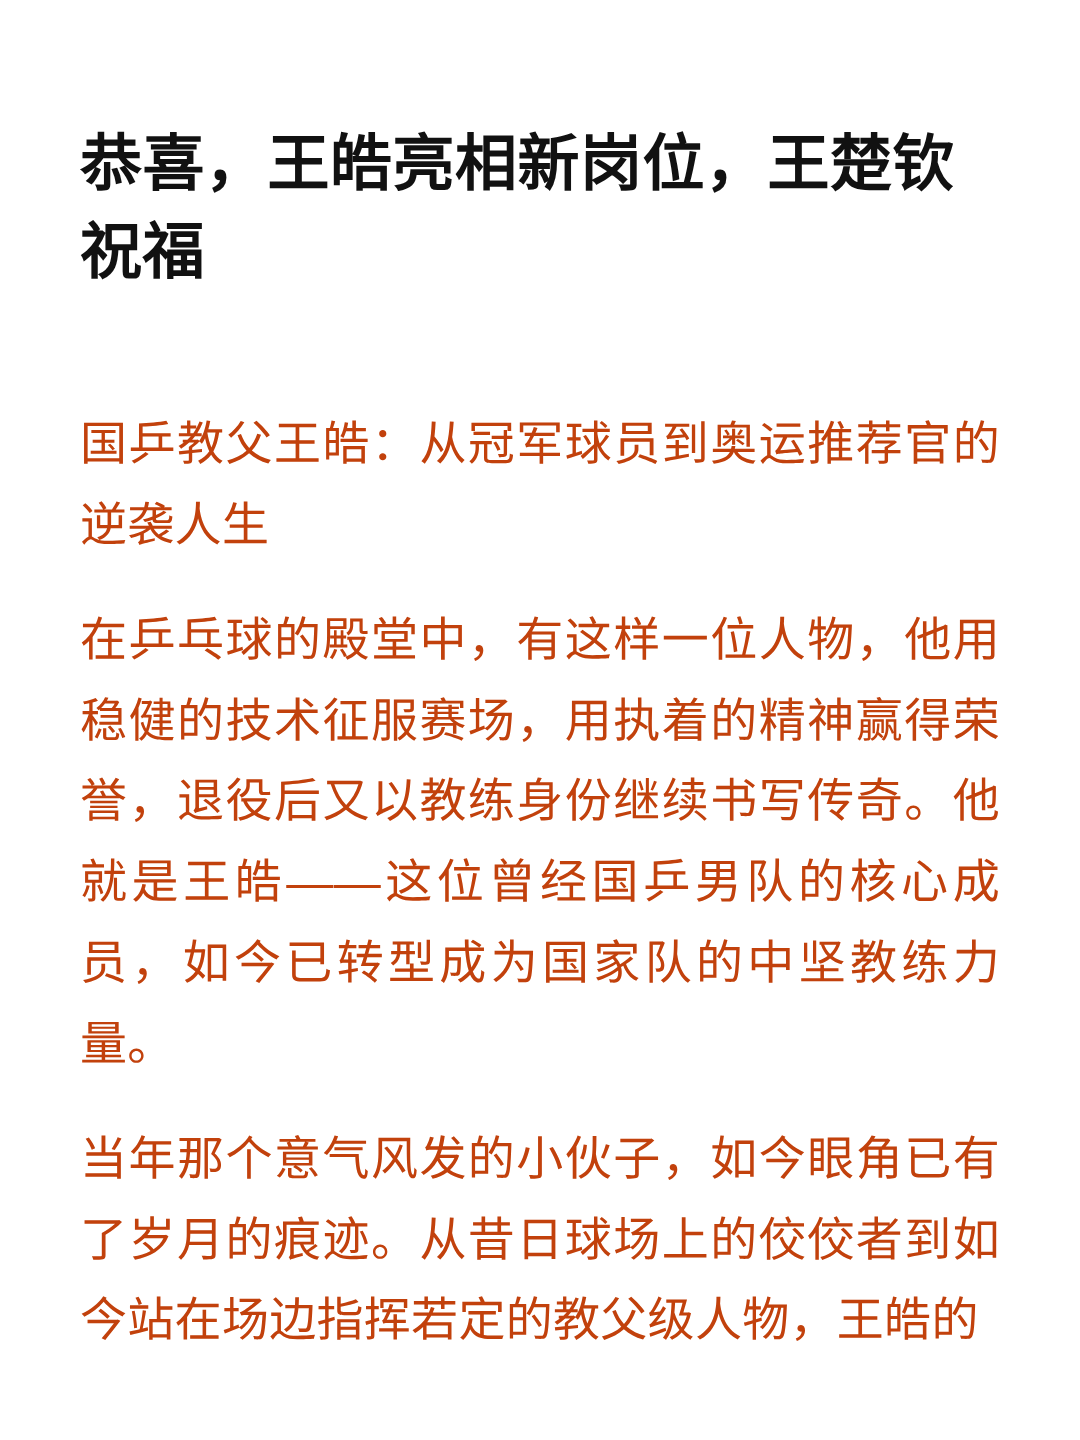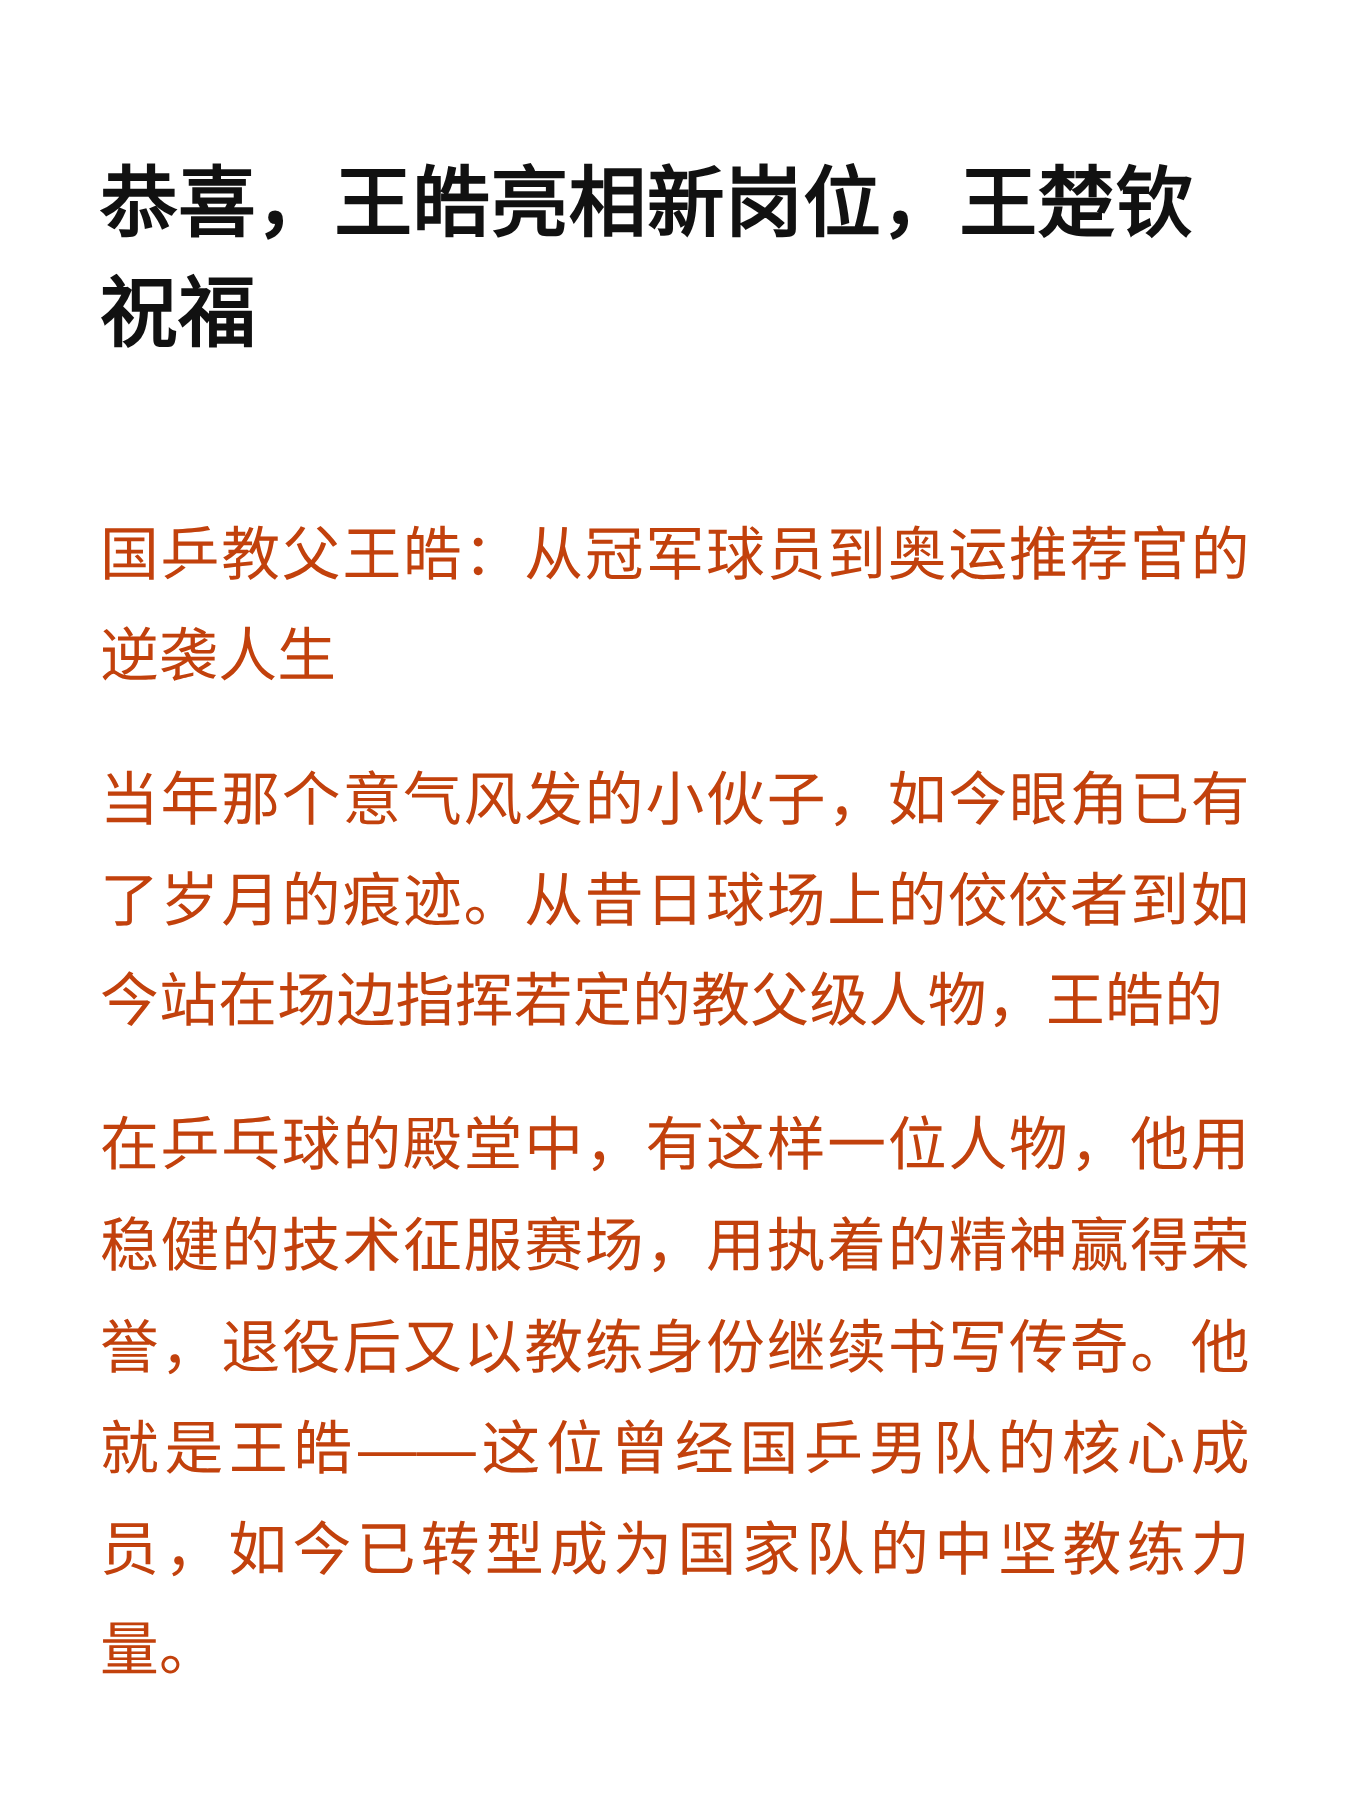--- a/index.html
+++ b/index.html
@@ -52,17 +52,17 @@
 </style>
 </head>
 <body>
 
 <div class="page">
 
   <h1 class="article-title">恭喜，王皓亮相新岗位，王楚钦祝福</h1>
 
   <div class="body-block">
     <p class="para">国乒教父王皓：从冠军球员到奥运推荐官的逆袭人生</p>
+    <p class="para">在乒乓球的殿堂中，有这样一位人物，他用稳健的技术征服赛场，用执着的精神赢得荣誉，退役后又以教练身份继续书写传奇。他就是王皓——这位曾经国乒男队的核心成员，如今已转型成为国家队的中坚教练力量。</p>
     <p class="para">当年那个意气风发的小伙子，如今眼角已有了岁月的痕迹。从昔日球场上的佼佼者到如今站在场边指挥若定的教父级人物，王皓的</p>
-    <p class="para">在乒乓球的殿堂中，有这样一位人物，他用稳健的技术征服赛场，用执着的精神赢得荣誉，退役后又以教练身份继续书写传奇。他就是王皓——这位曾经国乒男队的核心成员，如今已转型成为国家队的中坚教练力量。</p>
   </div>
 
 </div>
 
 </body></html>

